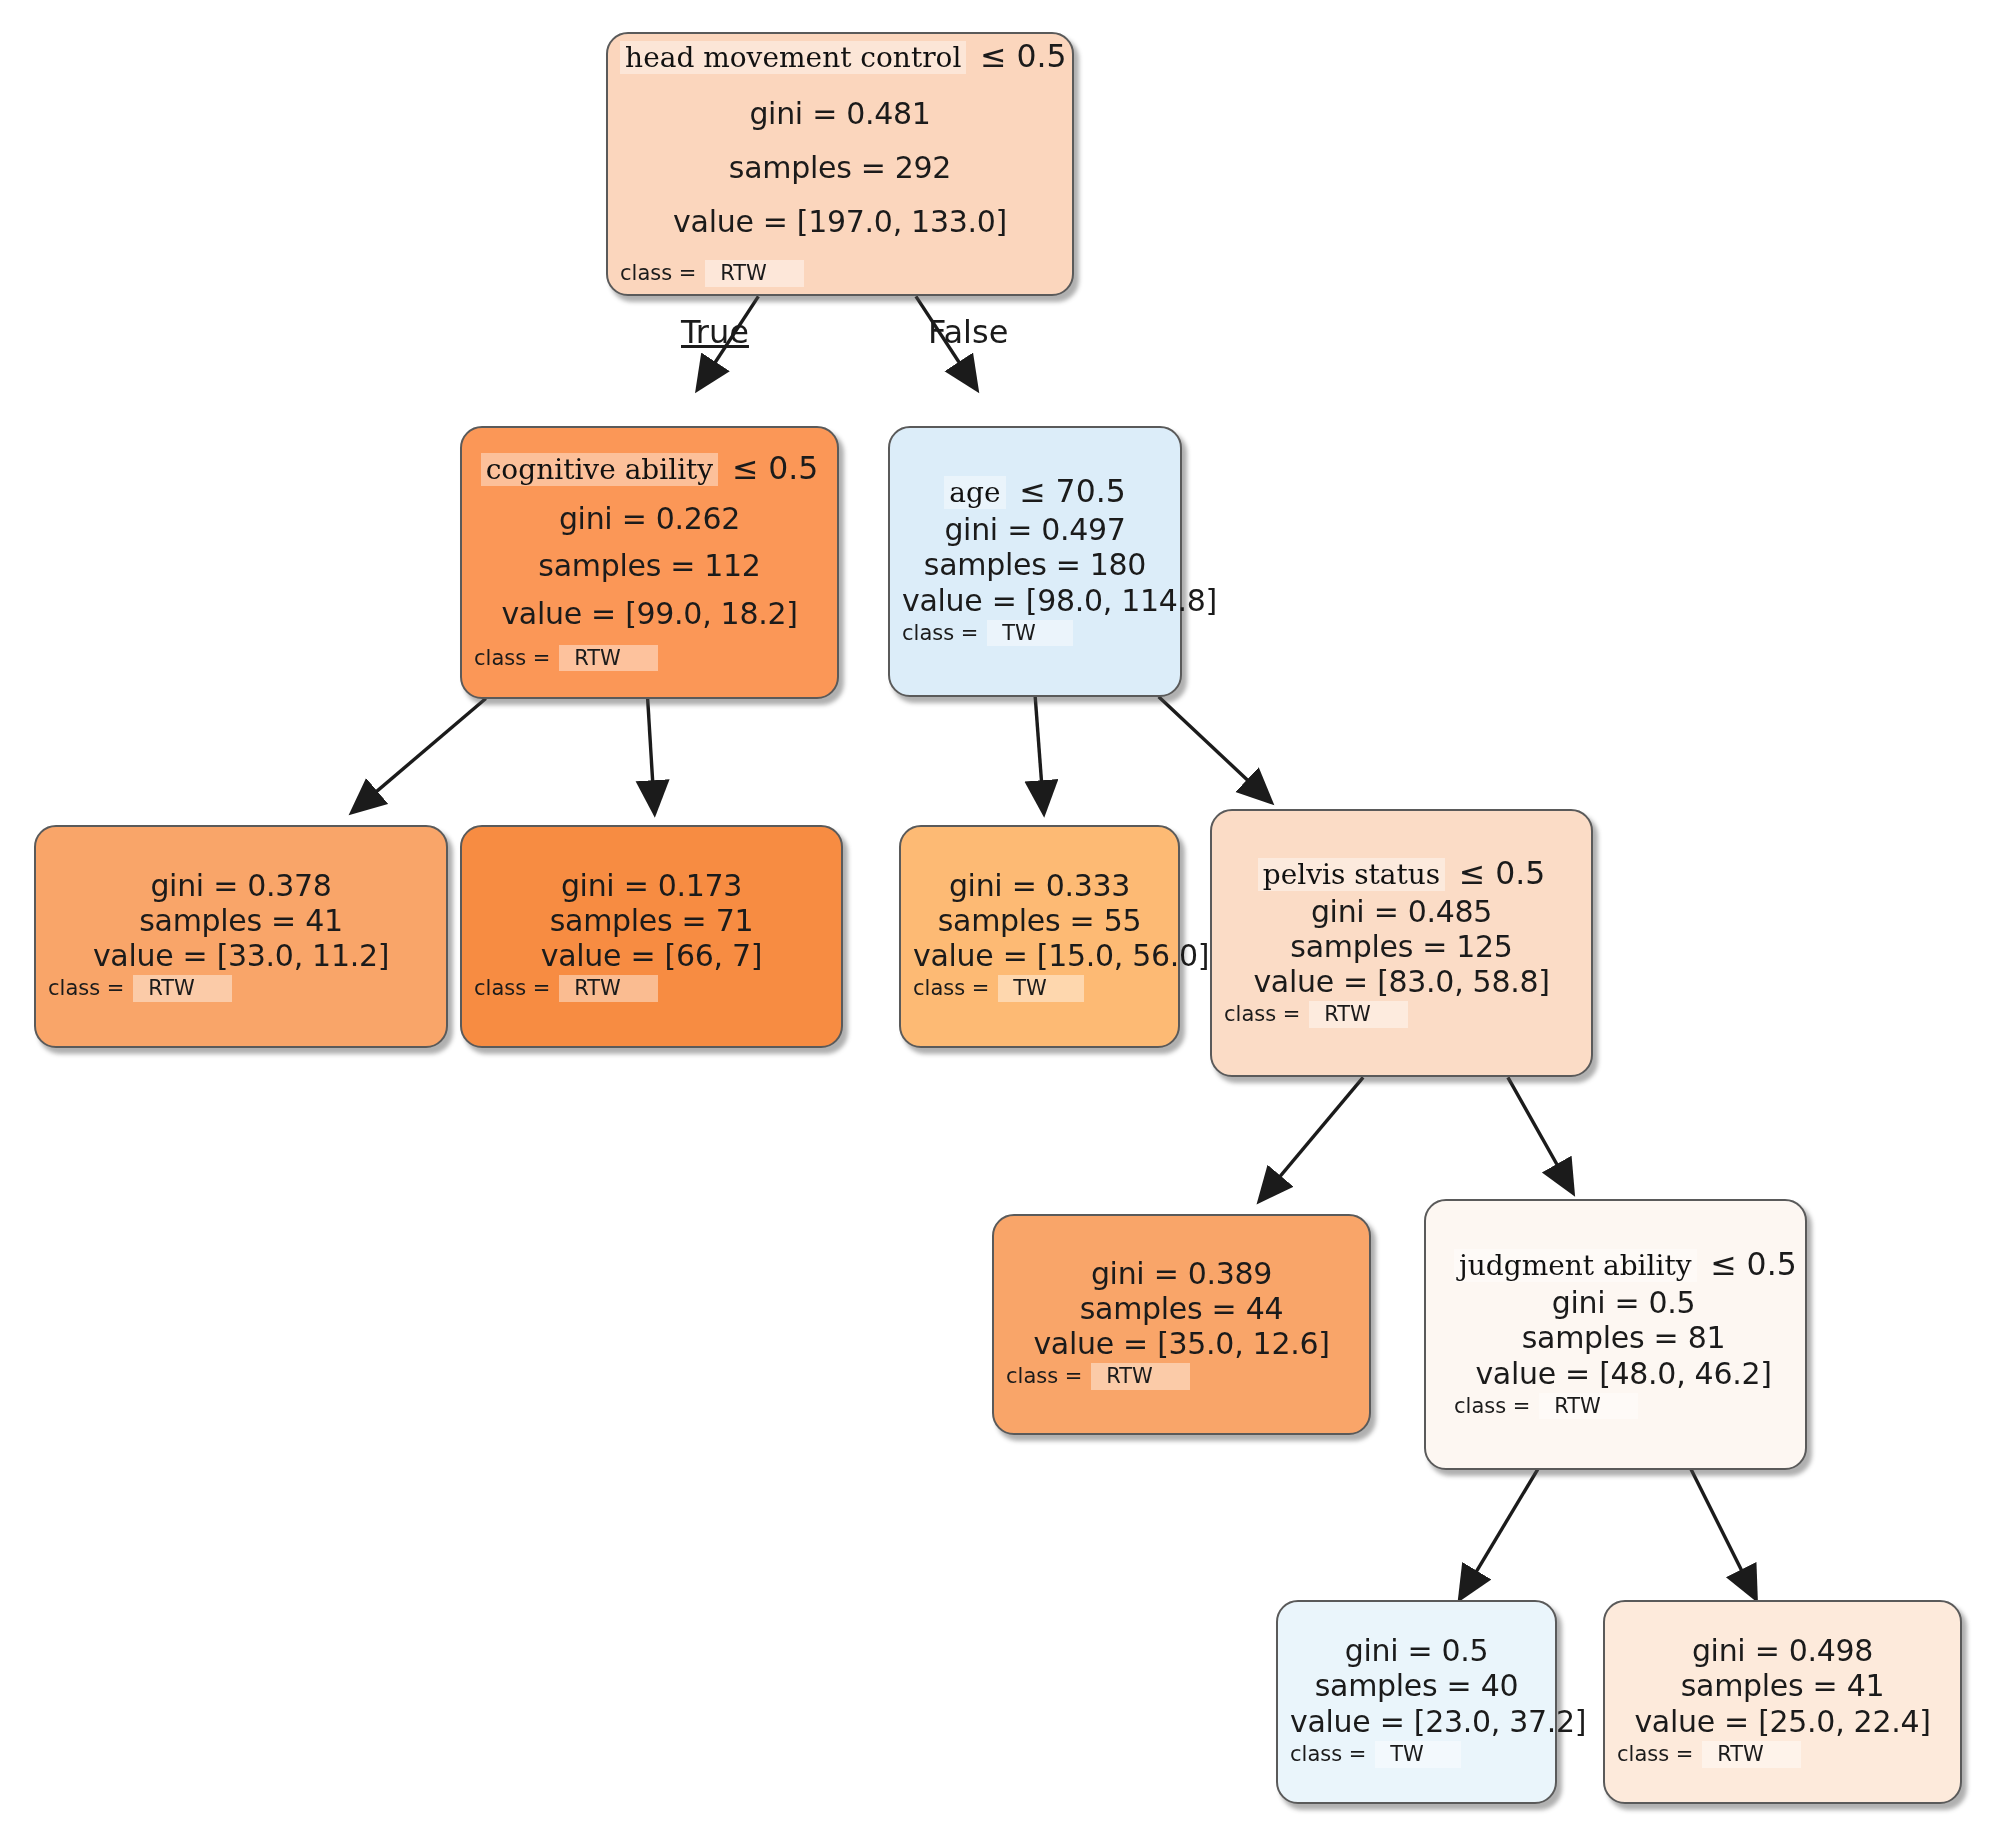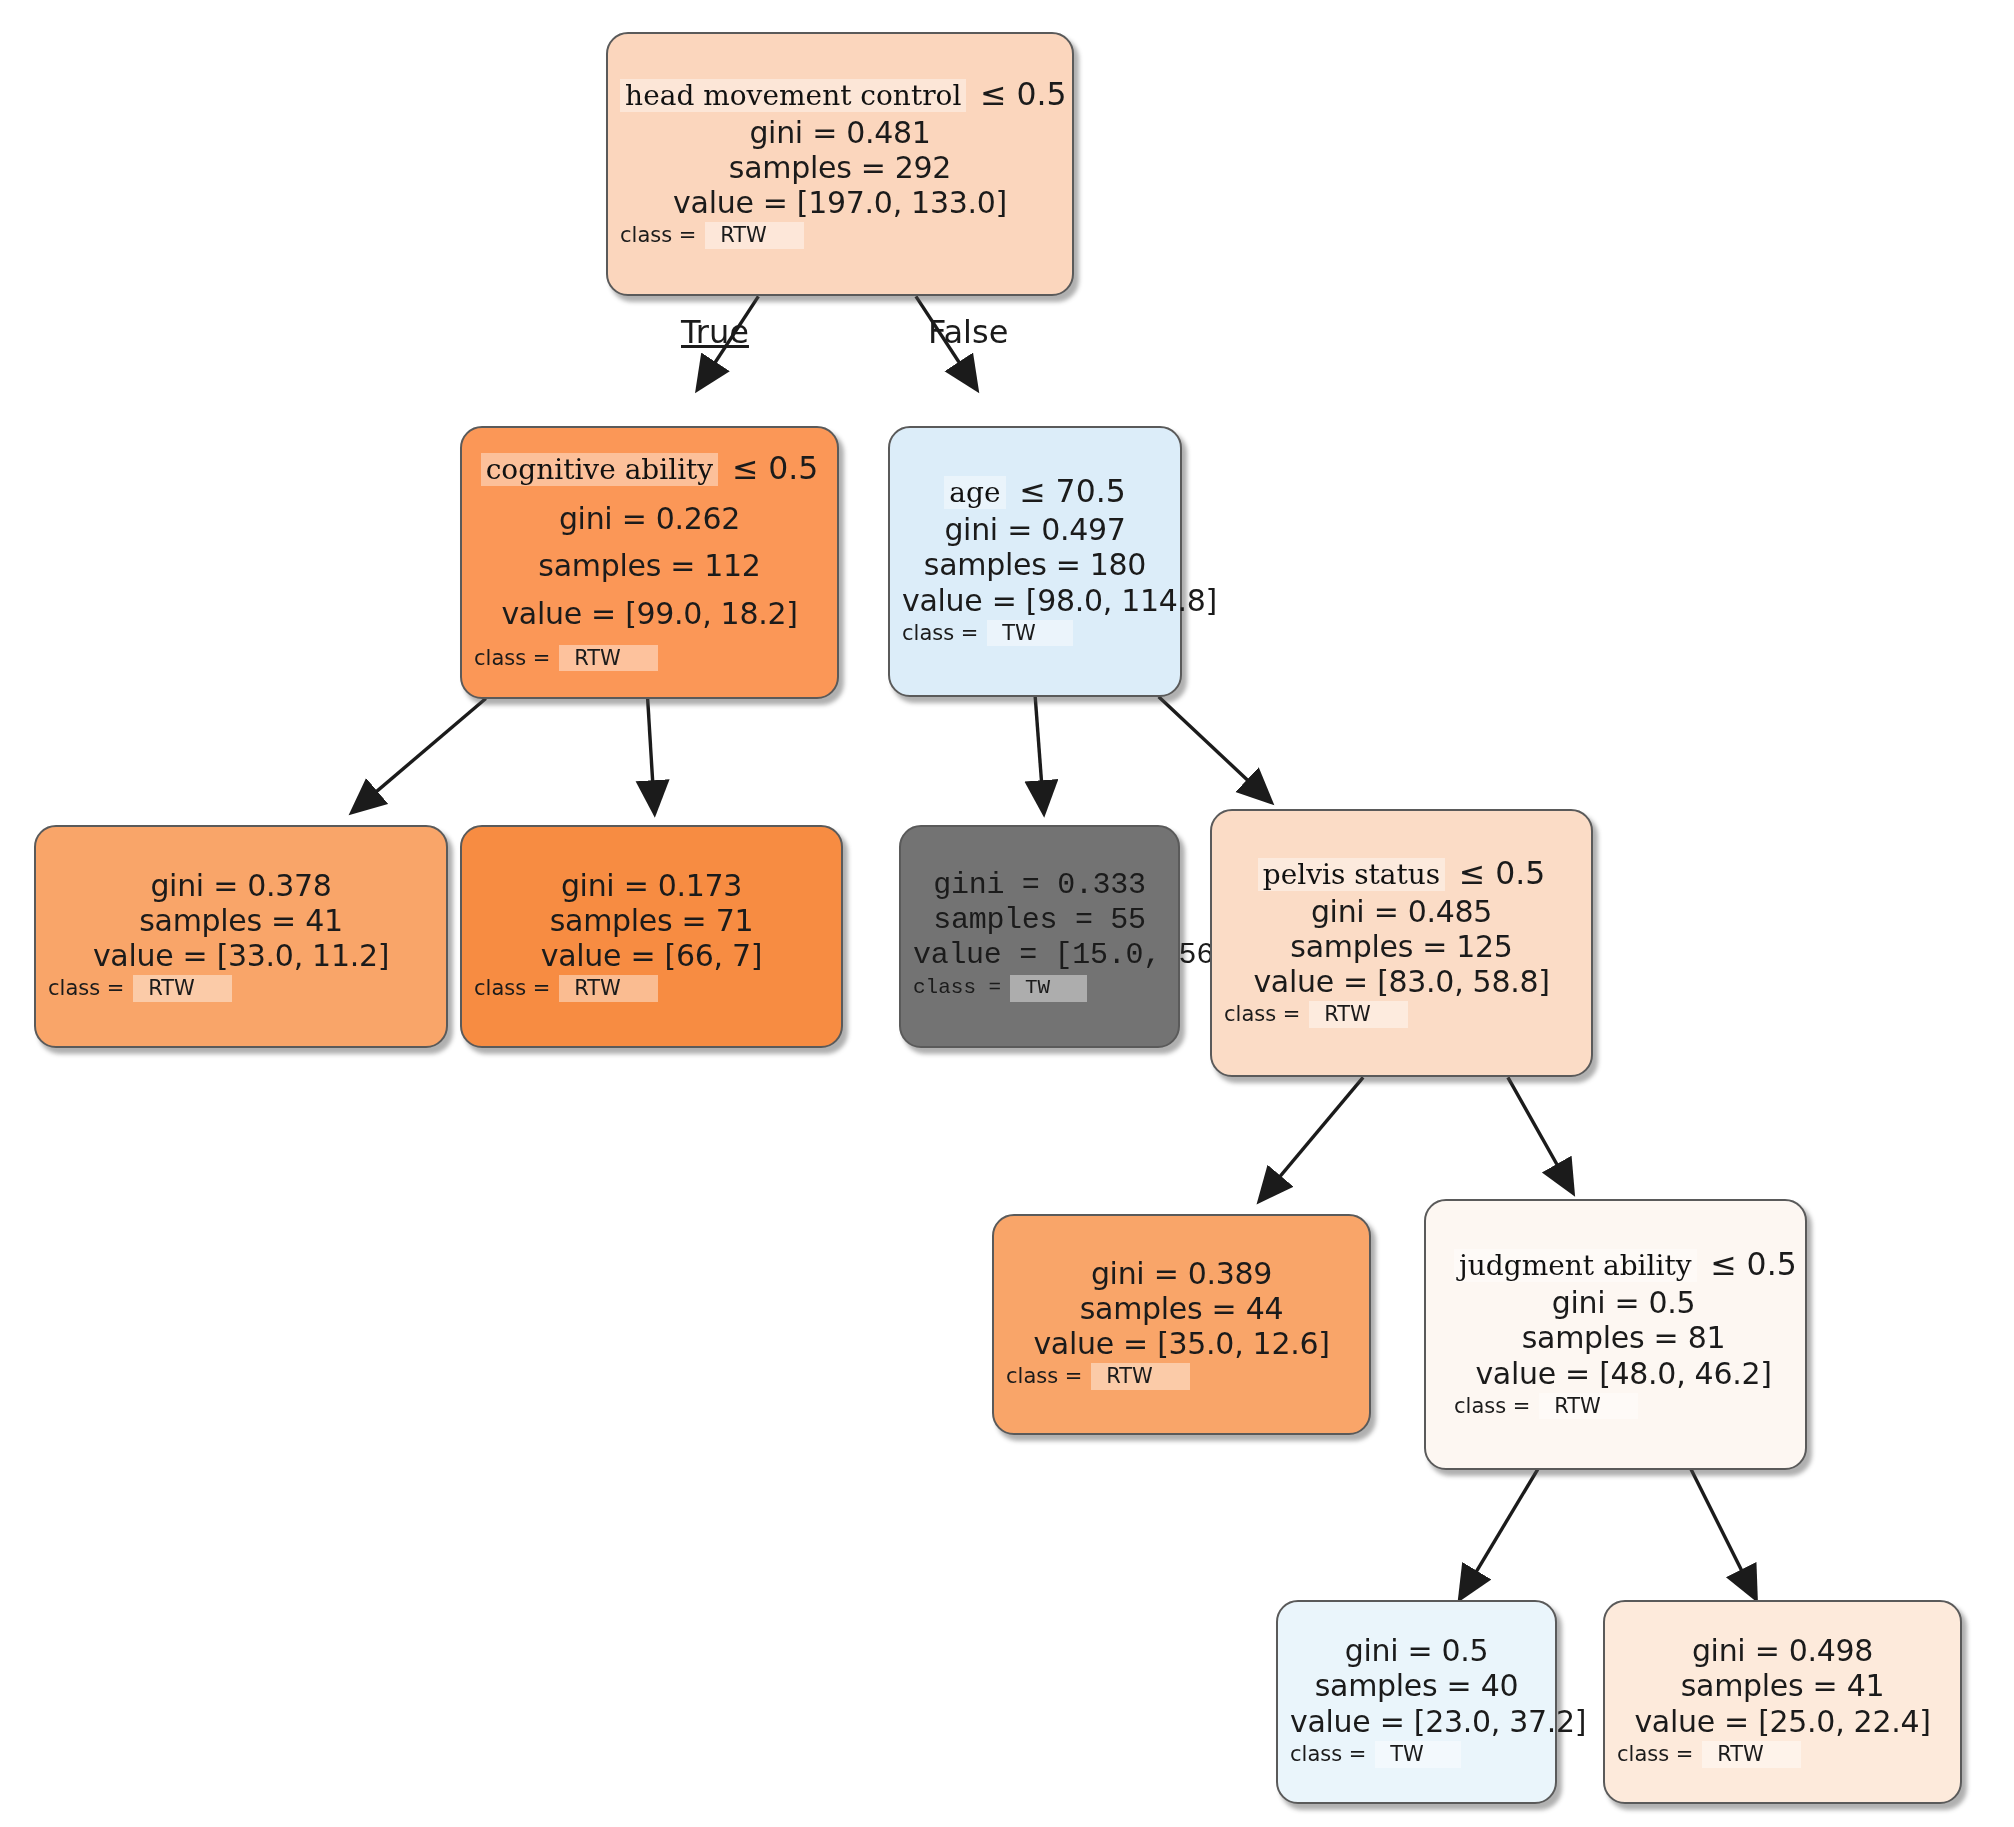--- a/index.html
+++ b/index.html
@@ -71,21 +71,21 @@
     margin-left: 8.5px;
     background: rgba(255,255,255,0.42);
   }
 
   
   .fill-root   { background: #fbd6bd; }
   .fill-orange { background: #fb9757; gap: 12px; }
   .fill-orange2{ background: #f78c42; }
   .fill-orange3{ background: #f9a569; }
   .fill-lightblue { background: #dcedf9; }
-  .fill-blue   { background: #737373; font-family: Liberation Mono, monospace; }
+  .fill-blue   { background: #fdba74; }
   .fill-peach  { background: #fbdcc6; }
   .fill-cream  { background: #fdf7f2; }
   .fill-paleblue { background: #eaf5fb; }
   .fill-palepeach{ background: #fdeadb; }
 
   
   #edges {
     position: absolute;
     left: 0; top: 0;
     width: 2015px; height: 1827px;
@@ -129,21 +129,21 @@
     <path d="M 1770,1265 L 1845,1398" stroke="#1b1b1b" stroke-width="4" fill="none" marker-end="url(#arrow)"></path>
 
     <path d="M 1805,1725 L 1715,1875" stroke="#1b1b1b" stroke-width="4" fill="none" marker-end="url(#arrow)"></path>
 
     <path d="M 1985,1725 L 2060,1875" stroke="#1b1b1b" stroke-width="4" fill="none" marker-end="url(#arrow)"></path>
   </svg>
 
   <div class="edge-label" style="left:681px; top:313px;text-decoration:underline;">True</div>
   <div class="edge-label" style="left:928px; top:313px;">False</div>
 
-  <div class="node fill-root" style="left:606px; top:32px; width:468px; height:264px;">
+  <div class="node fill-root" style="left:606px; top:32px; width:468px; height:264px;gap:19px;">
     <div class="cond">
       <span class="feat">head movement control</span><span class="op">≤ 0.5</span>
     </div>
     <div class="line">gini = 0.481</div>
     <div class="line">samples = 292</div>
     <div class="line">value = [197.0, 133.0]</div>
     <div class="classrow"><span>class =</span><span class="chip">RTW</span></div>
   </div>
 
   <div class="node fill-orange" style="left:460px; top:426px; width:379px; height:273px;">

